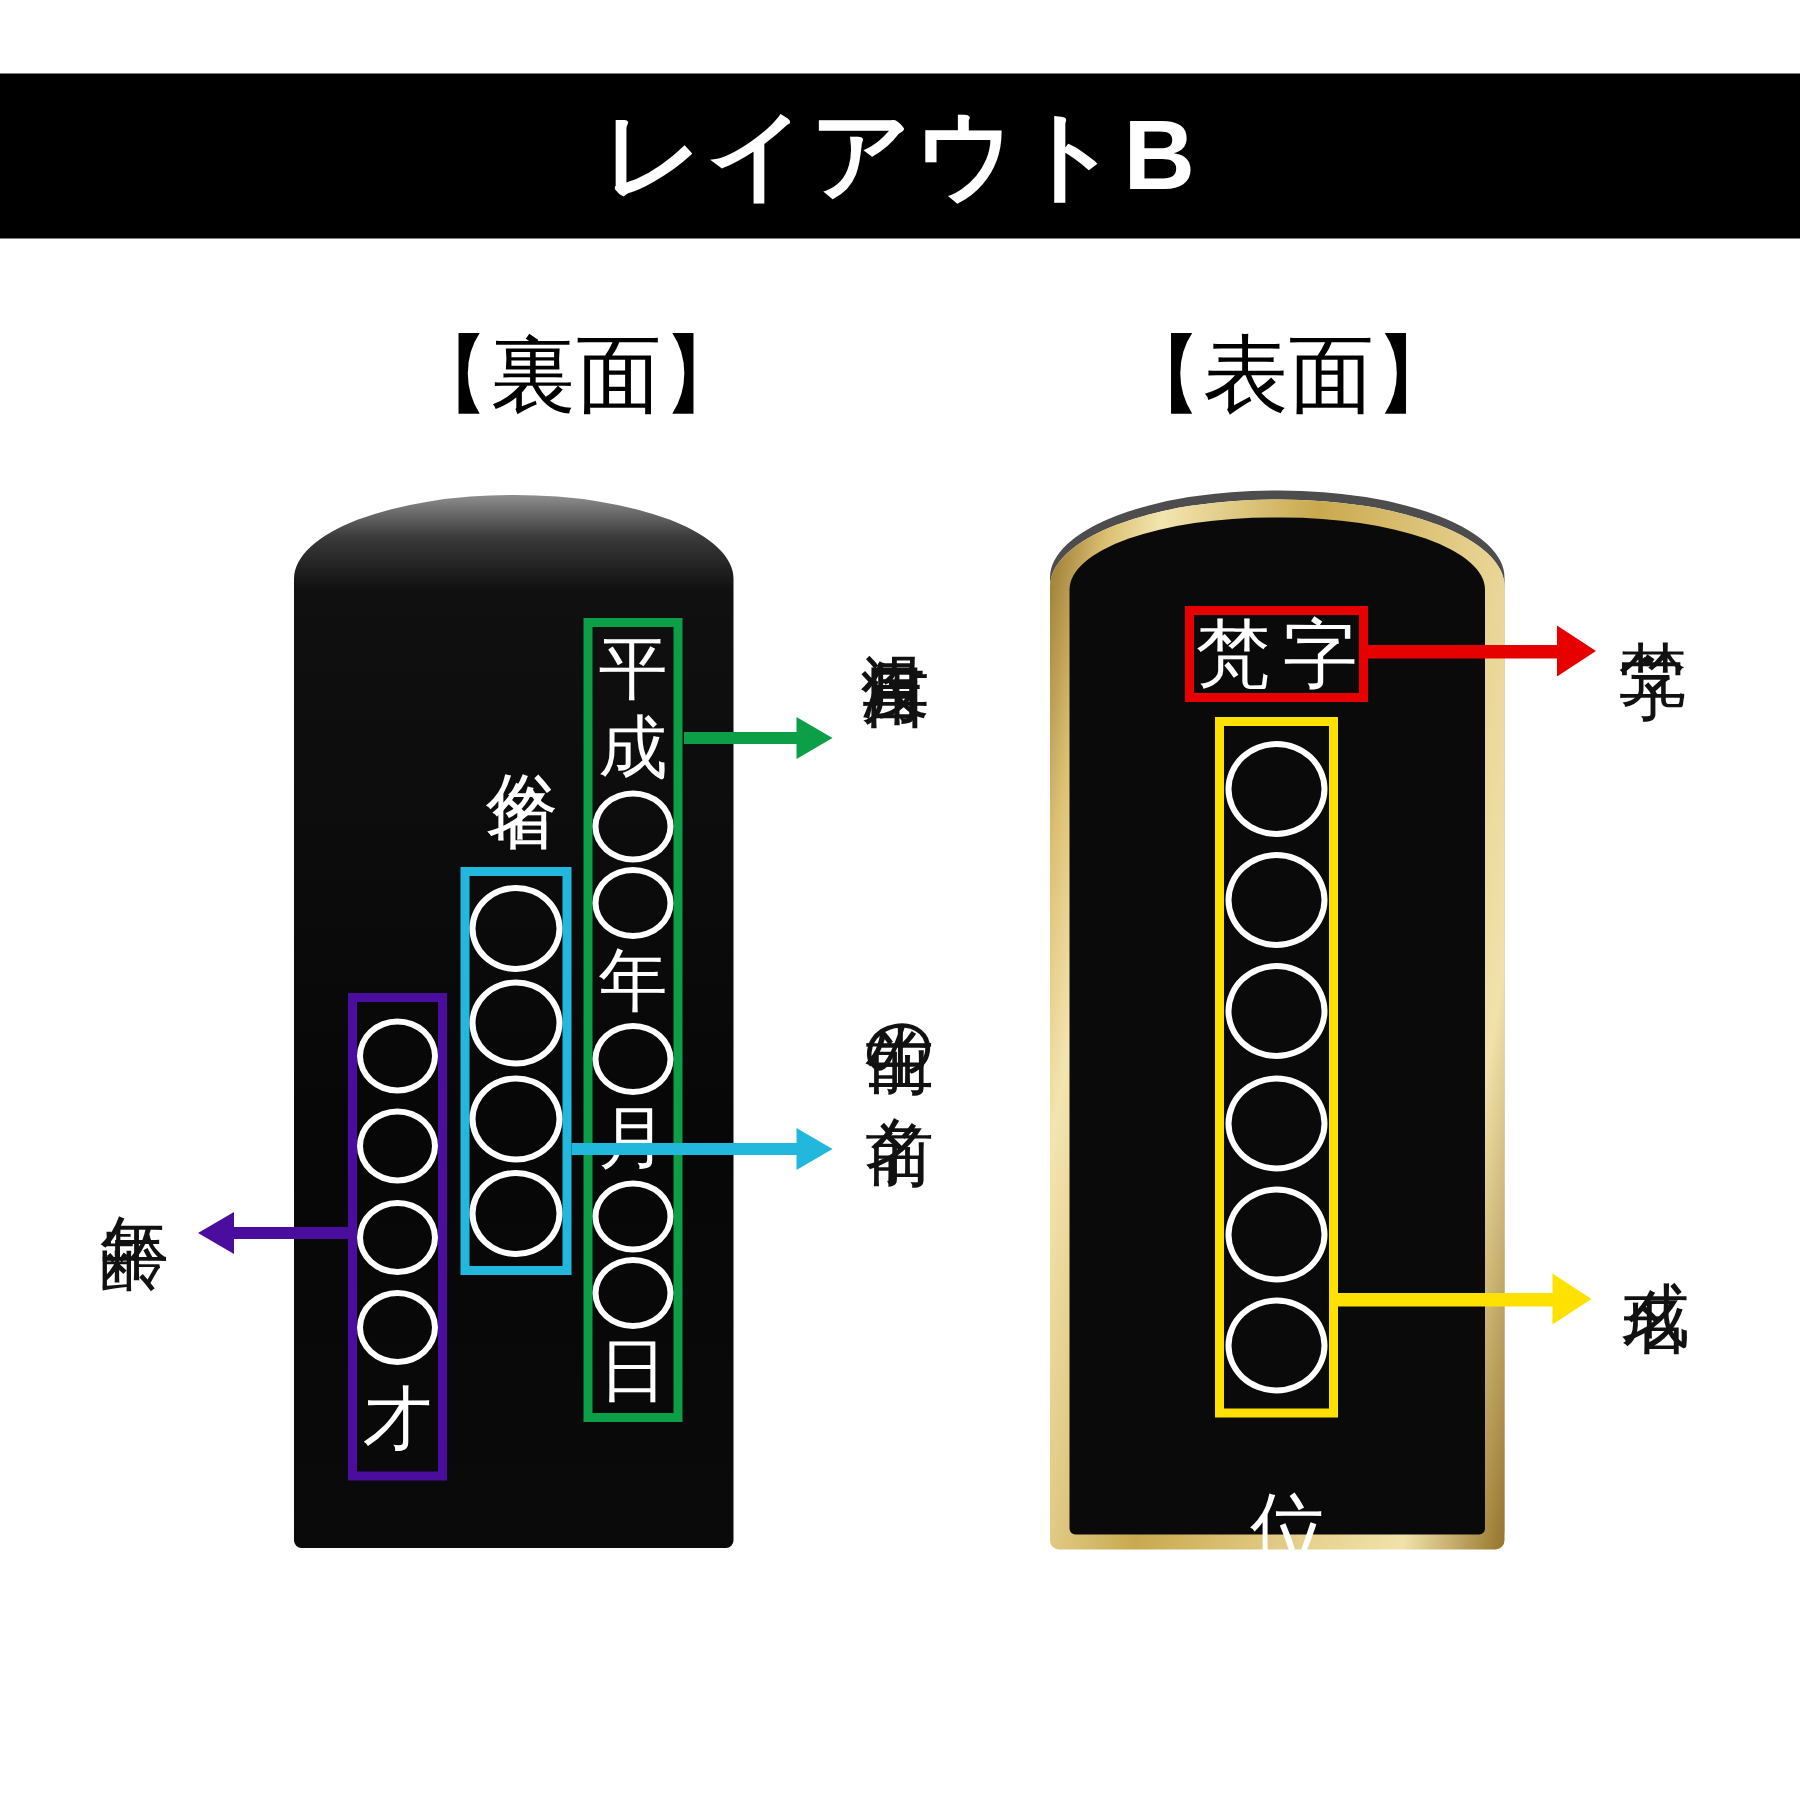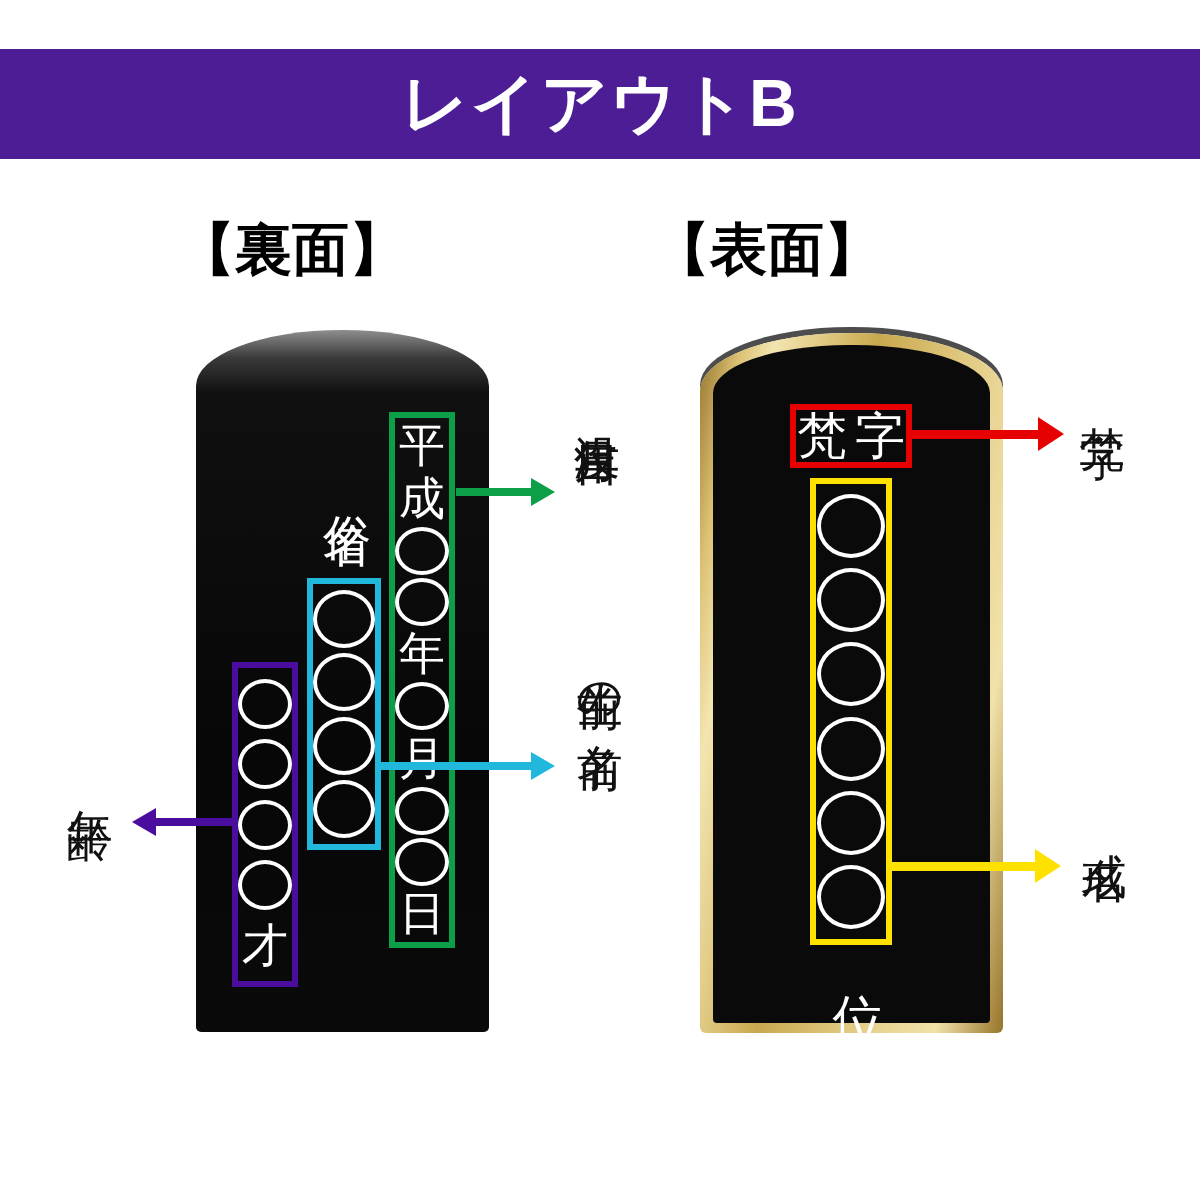--- a/index.html
+++ b/index.html
@@ -3,30 +3,30 @@
 <meta charset="utf-8">
 <style>
   html,body{margin:0;padding:0;}
   body{
     width:1200px;height:1200px;position:relative;background:#ffffff;
     font-family:"Liberation Sans", sans-serif;overflow:hidden;
   }
   
   .banner{
     position:absolute;left:0;top:49px;width:1200px;height:110px;
-    background:#4c1d95;display:flex;align-items:center;justify-content:center;
+    background:#000000;display:flex;align-items:center;justify-content:center;
   }
   .banner-title{
     color:#ffffff;font-size:66px;font-weight:800;letter-spacing:2px;
     font-family:"Liberation Sans", sans-serif;
   }
   
   .side-heading{
-    position:absolute;top:212px;width:320px;text-align:left;
-    font-size:57px;font-weight:700;color:#000;letter-spacing:0px;
+    position:absolute;top:212px;width:320px;text-align:right;
+    font-size:57px;font-weight:400;color:#000;letter-spacing:0px;
   }
   .heading-back{left:178px;}
   .heading-front{left:653px;}
   
   .tablet-back{
     position:absolute;left:196px;top:330px;width:293px;height:702px;
     background:linear-gradient(180deg,#8e8e8e 0%,#3a3a3a 4%,#101010 9%,#070707 60%,#0a0a0a 100%);
     border-radius:146px 146px 5px 5px / 56px 56px 5px 5px;
   }
   .tablet-front-outer{

